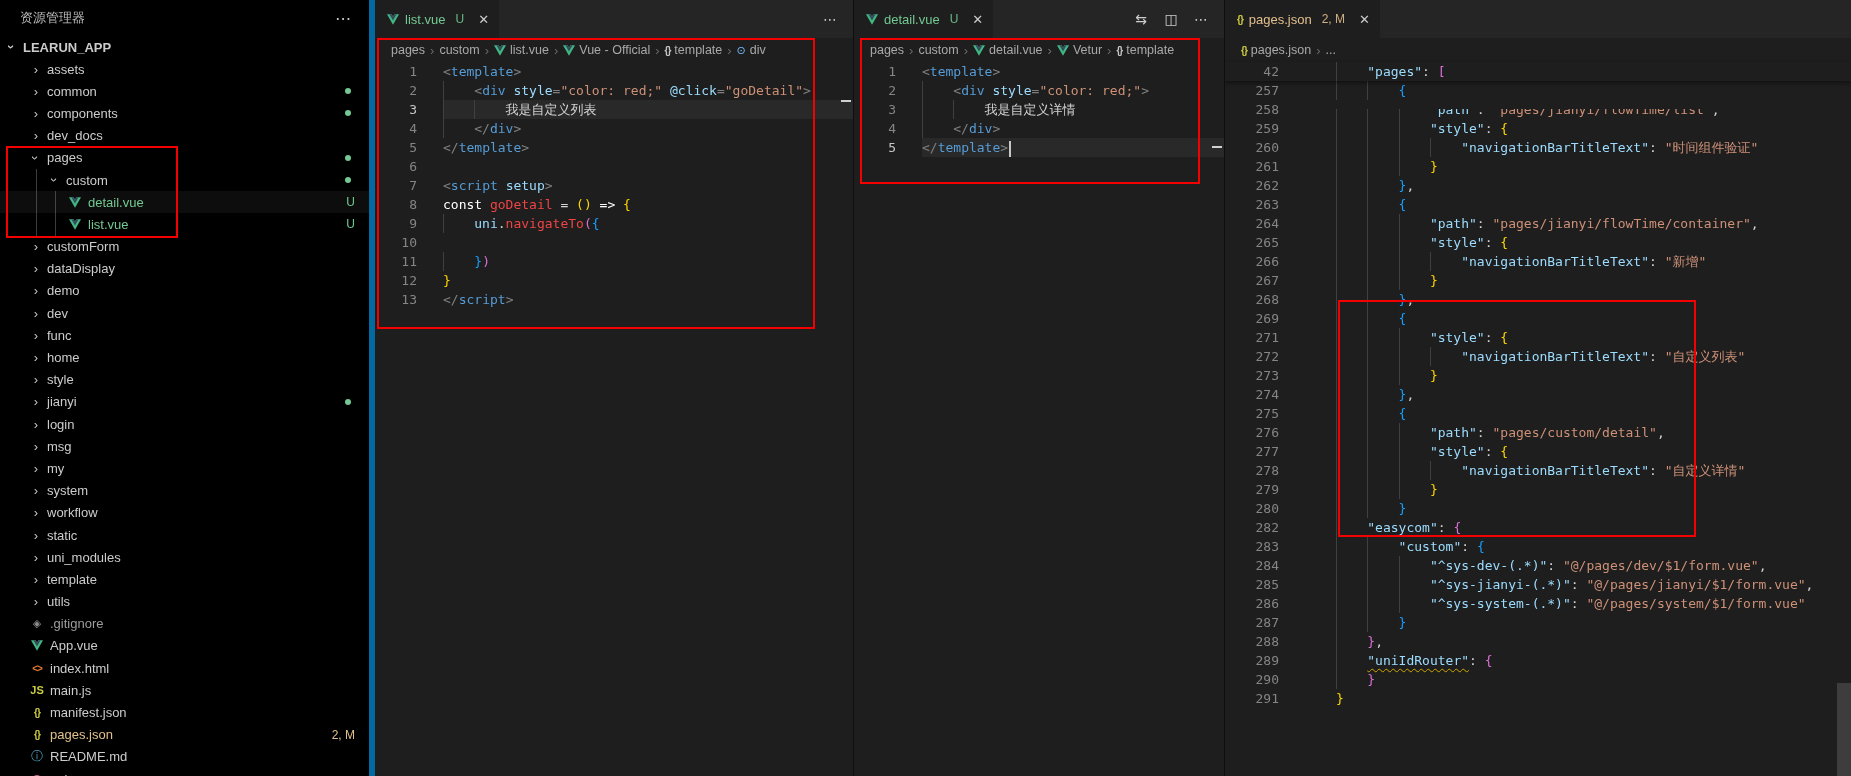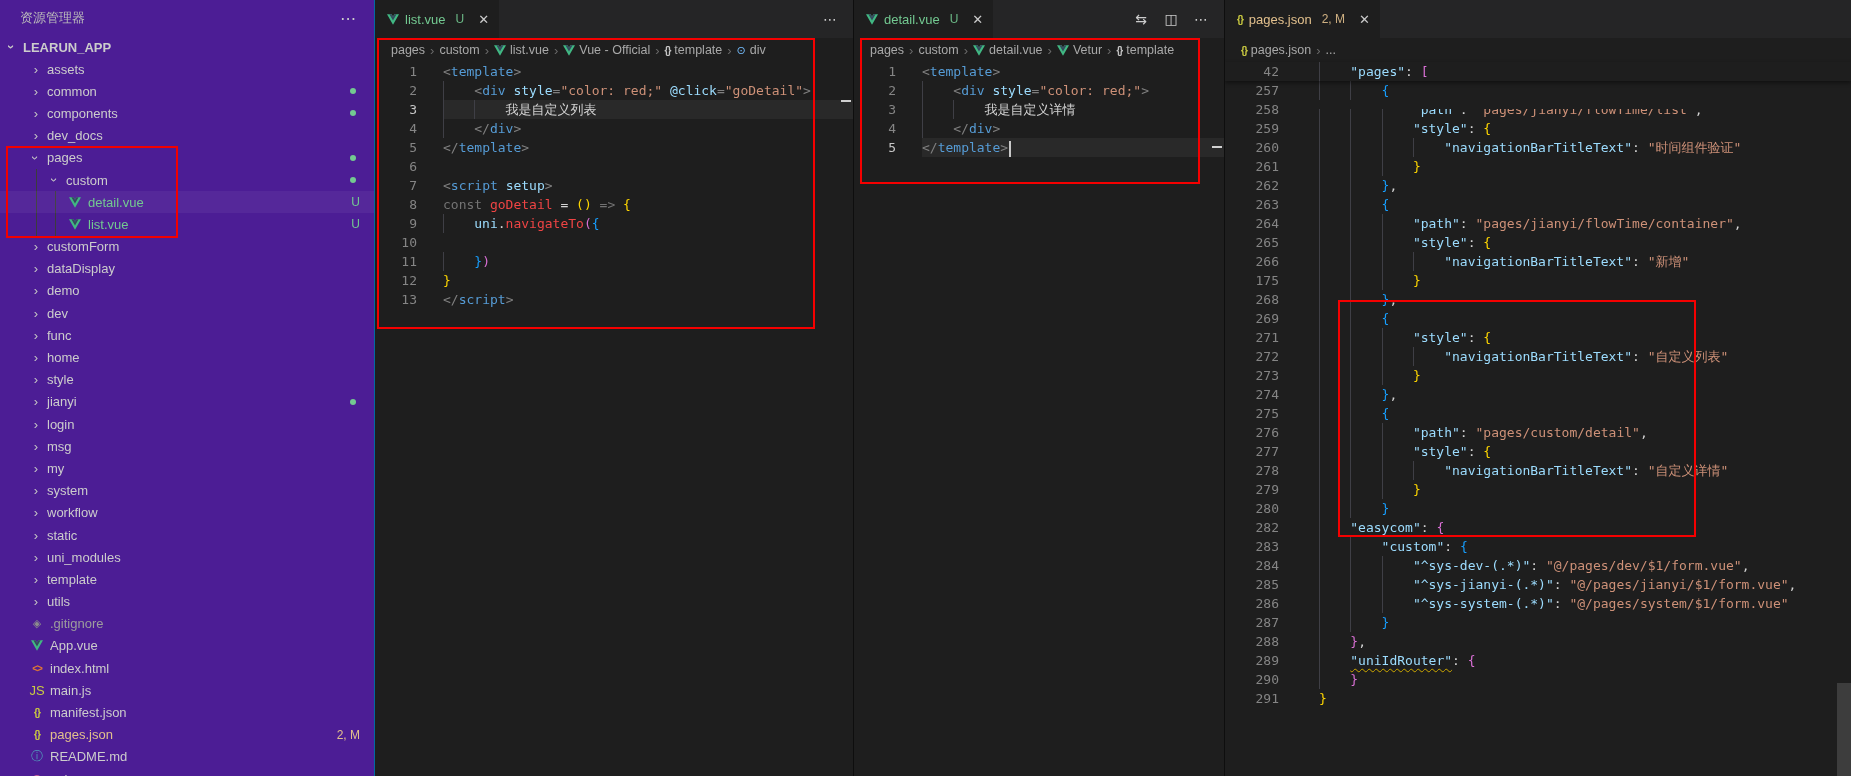--- a/index.html
+++ b/index.html
@@ -1,42 +1,42 @@
 <!DOCTYPE html>
 <html><head>
 <meta charset="utf-8">
 <style>
   *{margin:0;padding:0;box-sizing:border-box}
   html,body{width:1851px;height:776px;overflow:hidden;background:#1e1e1e}
   body{font-family:"Liberation Sans","DejaVu Sans",sans-serif;color:#cccccc;font-size:13px}
   .app{position:relative;width:1851px;height:776px;display:flex}
 
   
-  .sidebar{position:relative;flex:0 0 375px;background:#4c1d95;border-right:1px solid #0369a1;overflow:hidden}
+  .sidebar{position:relative;flex:0 0 375px;background:#000000;border-right:6px solid #0369a1;overflow:hidden}
   .sb-header{height:36px;display:flex;align-items:center;justify-content:space-between;padding:0 18px 0 20px;color:#bbbbbb}
   .sb-more{cursor:pointer;font-size:16px;color:#cccccc}
   .rootrow{height:22px;display:flex;align-items:center;font-weight:700;padding-left:4px}
   .tree{position:absolute;top:58px;left:0;right:0;bottom:0;overflow:hidden}
   .row{height:22.2px;display:flex;align-items:center;position:relative;cursor:pointer;white-space:nowrap}
   .row.sel{background:rgba(255,255,255,.05)}
   .chev{flex:none;width:16px;height:16px;display:flex;align-items:center;justify-content:center;color:#c5c5c5;font-size:13px;margin-right:3px}
   .chev.open{transform:rotate(90deg)}
   .icon{flex:none;display:inline-flex;align-items:center;justify-content:center}
   .fic{width:18px;height:16px;margin-right:4px}
   .tlabel{font-size:13px}
   .untracked{color:#73c991}
   .modified{color:#e2c08d}
   .ignored{color:#9d9d9d}
   .dot{position:absolute;right:18px;top:50%;margin-top:-3px;width:6px;height:6px;border-radius:50%;background:#73c991}
   .tbadge{position:absolute;right:14px;font-size:12px}
   .tguide{position:absolute;width:1px;background:#3c3c3c}
 
   
   .g-json{color:#cbcb41;font-weight:700;font-size:10px;letter-spacing:-1px}
-  .g-js{color:#cbcb41;font-weight:400;font-size:13px}
+  .g-js{color:#cbcb41;font-weight:700;font-size:11px}
   .g-html{color:#e37933;font-weight:700;font-size:10px;letter-spacing:-1px}
   .g-md{color:#519aba;font-size:12px}
   .g-git{color:#8c8c8c;font-size:11px}
   .g-scss{color:#cc6699;font-weight:700;font-size:11px}
   .g-bc{color:#c5c5c5;font-weight:600;font-size:10px;letter-spacing:-1px}
   .g-sym{color:#75beff;font-size:11px}
   .g-act{color:#cccccc;font-size:14px}
 
   
   .editors{flex:1;display:flex;height:776px}
@@ -54,27 +54,27 @@
   .act{width:26px;height:26px;display:inline-flex;align-items:center;justify-content:center;cursor:pointer}
   .breadcrumb{height:24px;display:flex;align-items:center;padding-left:16px;font-size:12.5px;color:#a9a9a9;background:#1e1e1e}
   .bc-item{display:inline-flex;align-items:center;gap:4px;cursor:pointer}
   .bc-sep{margin:0 5px;color:#6a6a6a;font-size:13px}
 
   
   .code{position:relative;font-family:"DejaVu Sans Mono","Liberation Mono",monospace;font-size:13px;line-height:19px;color:#d4d4d4}
   .cl{display:flex;height:19px;white-space:pre}
   .ln{flex:none;text-align:right;color:#858585;user-select:none}
   .g12 .ln{width:42px;margin-right:26px}
-  .g3 .ln{width:54px;margin-right:40px}
+  .g3 .ln{width:54px;margin-right:57px}
   .lc{flex:1;position:relative;height:19px}
   .cl.cur .lc{background:rgba(255,255,255,.05)}
   .cl.cur .ln{color:#c6c6c6}
   .ig{display:inline-block;width:4ch;height:19px;box-shadow:inset 1px 0 0 #3f3f46;vertical-align:top}
   .tok-tag{color:#569cd6}.tok-attr{color:#9cdcfe}.tok-str{color:#ce9178}.tok-pun{color:#808080}
-  .tok-pln{color:#d4d4d4}.tok-kw{color:#737373}.tok-fn{color:#ef4444}.tok-key{color:#9cdcfe}
+  .tok-pln{color:#d4d4d4}.tok-kw{color:#ffffff}.tok-fn{color:#ef4444}.tok-key{color:#9cdcfe}
   .tok-keyw{color:#9cdcfe;text-decoration:underline wavy #cca700;text-underline-offset:3px;text-decoration-thickness:1px}
   .tok-b1{color:#ffd700}.tok-b2{color:#da70d6}.tok-b3{color:#179fff}
   .caret{display:inline-block;width:2px;height:16px;background:#c8c8c8;vertical-align:middle;margin-left:1px}
   .clipcover{position:absolute;left:0;right:0;top:0;height:9px;background:#1e1e1e}
   .sticky{position:relative;z-index:3;background:#1e1e1e;box-shadow:0 2px 4px rgba(0,0,0,.45)}
   .ovr-mark{position:absolute;right:2px;width:10px;height:2px;background:#d0d0d0;z-index:5}
   .pane1 .ovr-mark{top:100px}
   .pane2 .ovr-mark{top:146px}
   .thumb{position:absolute;right:0;width:14px;background:rgba(121,121,121,.35);z-index:5}
 
@@ -449,21 +449,21 @@
           <div class="cl"><span class="ln">257</span><span class="lc"><span class="ig"></span><span class="ig"></span><span class="tok-b3">{</span></span></div>
           <div class="cl"><span class="ln">258</span><span class="lc"><span class="ig"></span><span class="ig"></span><span class="ig"></span><span class="tok-key">"path"</span><span class="tok-pln">: </span><span class="tok-str">"pages/jianyi/flowTime/list"</span><span class="tok-pln">,</span><div class="clipcover"></div></span></div>
           <div class="cl"><span class="ln">259</span><span class="lc"><span class="ig"></span><span class="ig"></span><span class="ig"></span><span class="tok-key">"style"</span><span class="tok-pln">: </span><span class="tok-b1">{</span></span></div>
           <div class="cl"><span class="ln">260</span><span class="lc"><span class="ig"></span><span class="ig"></span><span class="ig"></span><span class="ig"></span><span class="tok-key">"navigationBarTitleText"</span><span class="tok-pln">: </span><span class="tok-str">"时间组件验证"</span></span></div>
           <div class="cl"><span class="ln">261</span><span class="lc"><span class="ig"></span><span class="ig"></span><span class="ig"></span><span class="tok-b1">}</span></span></div>
           <div class="cl"><span class="ln">262</span><span class="lc"><span class="ig"></span><span class="ig"></span><span class="tok-b3">}</span><span class="tok-pln">,</span></span></div>
           <div class="cl"><span class="ln">263</span><span class="lc"><span class="ig"></span><span class="ig"></span><span class="tok-b3">{</span></span></div>
           <div class="cl"><span class="ln">264</span><span class="lc"><span class="ig"></span><span class="ig"></span><span class="ig"></span><span class="tok-key">"path"</span><span class="tok-pln">: </span><span class="tok-str">"pages/jianyi/flowTime/container"</span><span class="tok-pln">,</span></span></div>
           <div class="cl"><span class="ln">265</span><span class="lc"><span class="ig"></span><span class="ig"></span><span class="ig"></span><span class="tok-key">"style"</span><span class="tok-pln">: </span><span class="tok-b1">{</span></span></div>
           <div class="cl"><span class="ln">266</span><span class="lc"><span class="ig"></span><span class="ig"></span><span class="ig"></span><span class="ig"></span><span class="tok-key">"navigationBarTitleText"</span><span class="tok-pln">: </span><span class="tok-str">"新增"</span></span></div>
-          <div class="cl"><span class="ln">175</span><span class="lc"><span class="ig"></span><span class="ig"></span><span class="ig"></span><span class="tok-b1">}</span></span></div>
+          <div class="cl"><span class="ln">267</span><span class="lc"><span class="ig"></span><span class="ig"></span><span class="ig"></span><span class="tok-b1">}</span></span></div>
           <div class="cl"><span class="ln">268</span><span class="lc"><span class="ig"></span><span class="ig"></span><span class="tok-b3">}</span><span class="tok-pln">,</span></span></div>
           <div class="cl"><span class="ln">269</span><span class="lc"><span class="ig"></span><span class="ig"></span><span class="tok-b3">{</span></span></div>
           <div class="cl"><span class="ln">271</span><span class="lc"><span class="ig"></span><span class="ig"></span><span class="ig"></span><span class="tok-key">"style"</span><span class="tok-pln">: </span><span class="tok-b1">{</span></span></div>
           <div class="cl"><span class="ln">272</span><span class="lc"><span class="ig"></span><span class="ig"></span><span class="ig"></span><span class="ig"></span><span class="tok-key">"navigationBarTitleText"</span><span class="tok-pln">: </span><span class="tok-str">"自定义列表"</span></span></div>
           <div class="cl"><span class="ln">273</span><span class="lc"><span class="ig"></span><span class="ig"></span><span class="ig"></span><span class="tok-b1">}</span></span></div>
           <div class="cl"><span class="ln">274</span><span class="lc"><span class="ig"></span><span class="ig"></span><span class="tok-b3">}</span><span class="tok-pln">,</span></span></div>
           <div class="cl"><span class="ln">275</span><span class="lc"><span class="ig"></span><span class="ig"></span><span class="tok-b3">{</span></span></div>
           <div class="cl"><span class="ln">276</span><span class="lc"><span class="ig"></span><span class="ig"></span><span class="ig"></span><span class="tok-key">"path"</span><span class="tok-pln">: </span><span class="tok-str">"pages/custom/detail"</span><span class="tok-pln">,</span></span></div>
           <div class="cl"><span class="ln">277</span><span class="lc"><span class="ig"></span><span class="ig"></span><span class="ig"></span><span class="tok-key">"style"</span><span class="tok-pln">: </span><span class="tok-b1">{</span></span></div>
           <div class="cl"><span class="ln">278</span><span class="lc"><span class="ig"></span><span class="ig"></span><span class="ig"></span><span class="ig"></span><span class="tok-key">"navigationBarTitleText"</span><span class="tok-pln">: </span><span class="tok-str">"自定义详情"</span></span></div>

